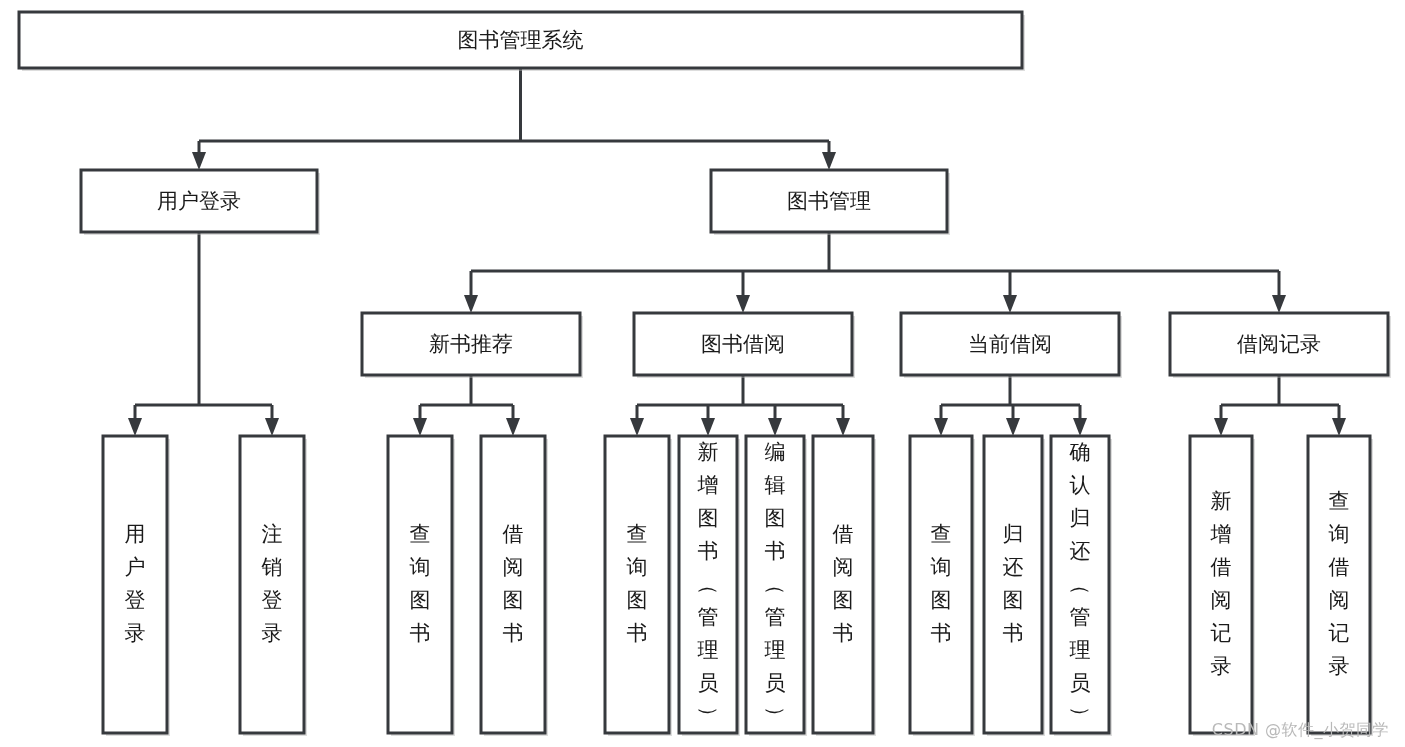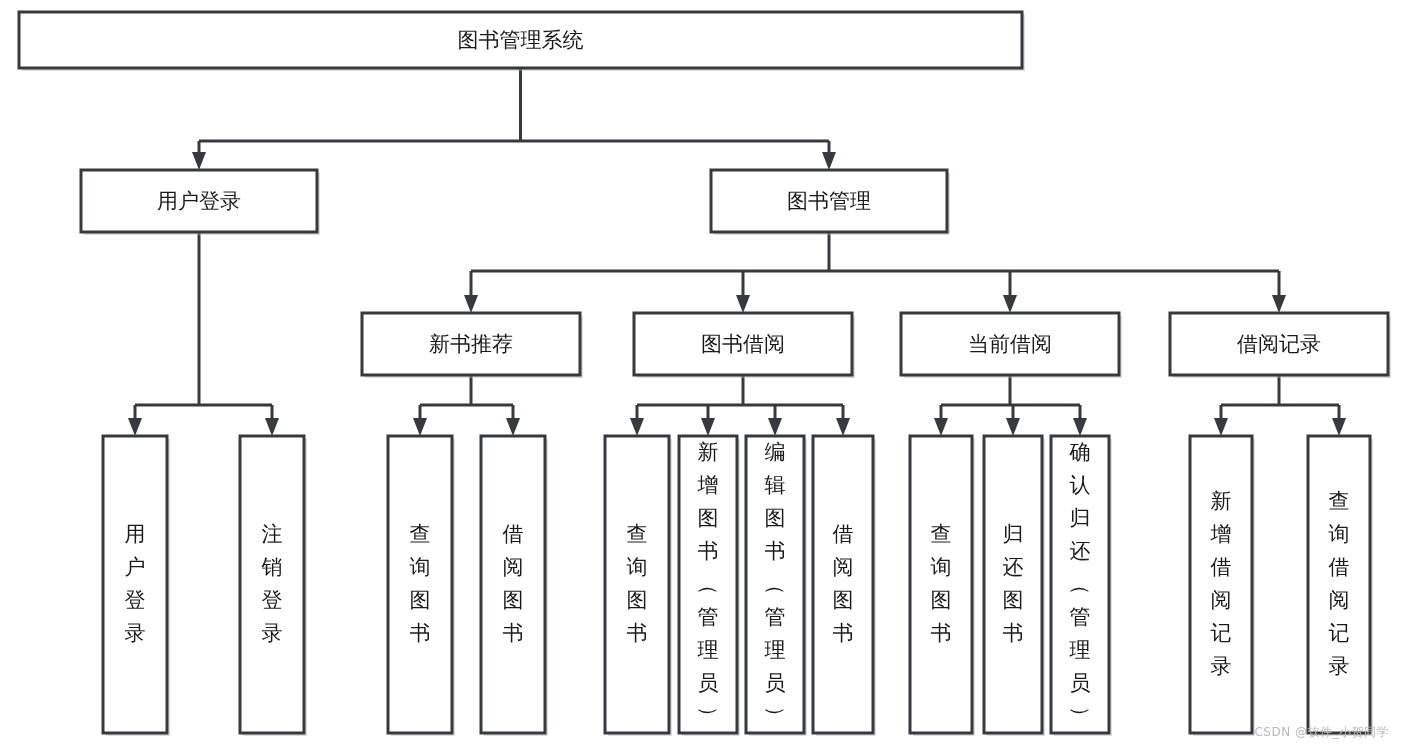--- a/index.html
+++ b/index.html
@@ -21,21 +21,21 @@
     font-family:"DejaVu Sans","Liberation Sans",sans-serif;
     text-anchor:middle;
     dominant-baseline:middle;
   }
   .label-h{font-size:21px;}
   .label-v{font-size:21px;}
   .watermark{
     position:absolute;
     right:16px;bottom:6px;
     font-family:"DejaVu Sans","Liberation Sans",sans-serif;
-    font-size:12px;
+    font-size:16px;
     color:#b9b9b9;
     letter-spacing:.5px;
     white-space:nowrap;
     user-select:none;
   }
 </style>
 </head>
 <body>
 
 <div id="diagram-root">

